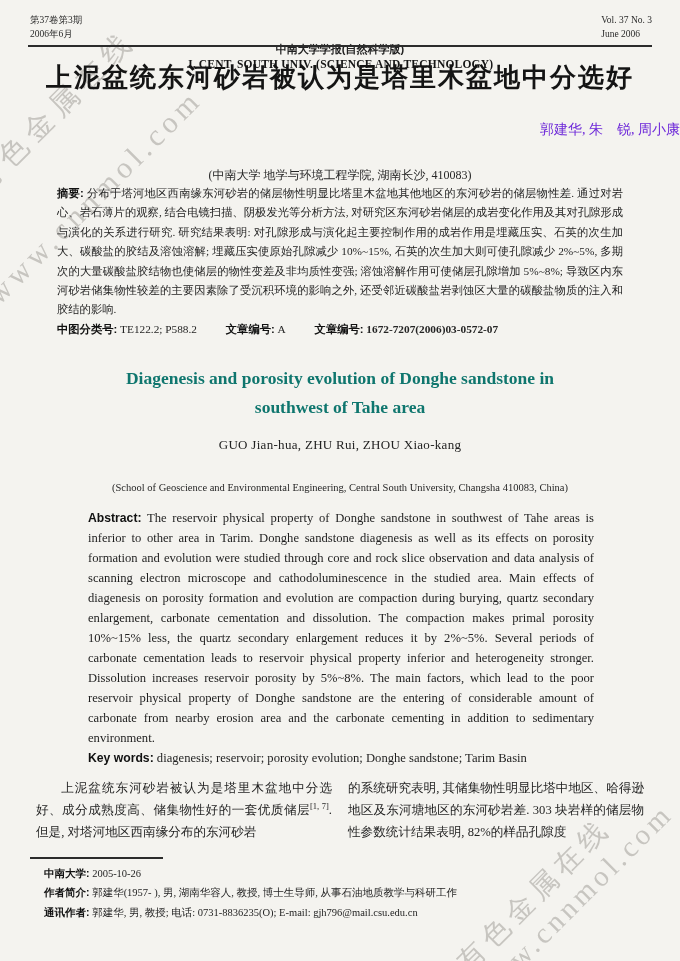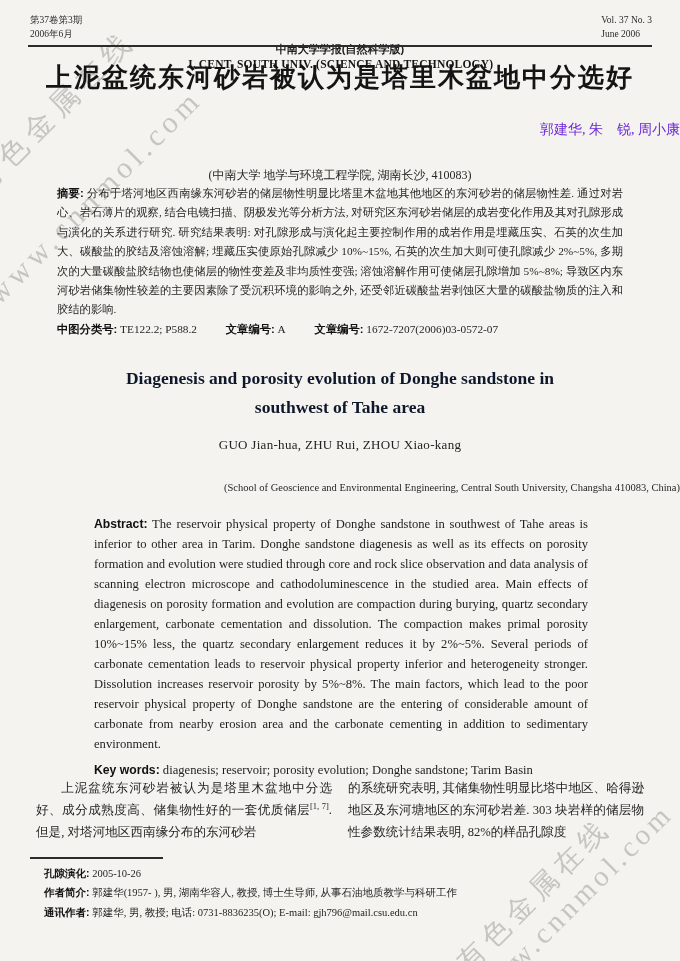--- a/index.html
+++ b/index.html
@@ -23,29 +23,29 @@
   .title-zh { position:absolute; left:0; top:60px; width:100%; text-align:center;
               font-family:"Liberation Sans", sans-serif; font-weight:bold;
               font-size:26px; letter-spacing:2px; color:#141414; }
   .authors-zh { position:absolute; left:0; top:121px; width:100%; text-align:right; font-size:14px; color:#6d28d9; }
   .affil-zh   { position:absolute; left:0; top:167px; width:100%; text-align:center; font-size:12px; color:#262626; }
   .abs-zh { position:absolute; left:57px; top:184px; width:566px;
             font-size:11.3px; line-height:19.4px; text-align:justify; color:#242424; }
   .abs-zh p { margin:0; }
   .lbl { font-family:"Liberation Sans", sans-serif; font-weight:bold; color:#111; }
   .clc-line span.val { margin-right:26px; }
-  .clc-line span.val:last-child { margin-right:16px; }
+  .clc-line span.val:last-child { margin-right:16px;font-weight:bold; }
   
   .title-en { position:absolute; left:90px; top:364px; width:500px; text-align:center;
-              font-weight:bold; font-size:17.5px; line-height:29px; color:#0f172a; }
+              font-weight:bold; font-size:17.5px; line-height:29px; color:#0f766e; }
   .authors-en { position:absolute; left:0; top:437px; width:100%; text-align:center; font-size:13px; color:#222; letter-spacing:0.3px; }
-  .affil-en   { position:absolute; left:0; top:482px; width:100%; text-align:right; font-size:10.5px; color:#262626; }
+  .affil-en   { position:absolute; left:0; top:482px; width:100%; text-align:center; font-size:10.5px; color:#262626; }
   .abs-en { position:absolute; left:88px; top:508px; width:506px;
             font-size:12.6px; line-height:20px; text-align:justify; color:#1e1e1e; }
-  .abs-en p { margin:6px; }
+  .abs-en p { margin:0; }
   .abs-en .lbl { font-size:12.2px; }
   
   .body-cols { position:absolute; left:36px; top:777px; width:609px; display:flex; gap:16px; }
   .col { width:296px; font-size:12.6px; line-height:22px; text-align:justify; color:#1e1e1e; }
   .col p { margin:0; }
   .col .indent { text-indent:2em; }
   sup.ref { font-size:8.5px; vertical-align:super; line-height:0; }
   
   .foot-rule { position:absolute; left:30px; top:857px; width:133px; height:2px; background:#2b2b2b; }
   .footnotes { position:absolute; left:44px; top:864px; width:600px; font-size:10.5px; line-height:19.3px; color:#242424; }
@@ -111,18 +111,18 @@
     <div class="col">
       <p class="indent"><span>上泥盆统东河砂岩被认为是塔里木盆地中分选好、成分成熟度高、储集物性好的一套优质储层</span><sup class="ref">[1, 7]</sup><span>. 但是, 对塔河地区西南缘分布的东河砂岩</span></p>
     </div>
     <div class="col">
       <p>的系统研究表明, 其储集物性明显比塔中地区、哈得逊地区及东河塘地区的东河砂岩差. 303 块岩样的储层物性参数统计结果表明, 82%的样品孔隙度</p>
     </div>
   </div>
 
   <div class="foot-rule"></div>
   <div class="footnotes">
-    <div><span class="lbl">孔隙演化:</span> <span>2005-10-26</span></div>
+    <div><span class="lbl">中南大学:</span> <span>2005-10-26</span></div>
     <div><span class="lbl">作者简介:</span> <span>郭建华(1957- ), 男, 湖南华容人, 教授, 博士生导师, 从事石油地质教学与科研工作</span></div>
     <div><span class="lbl">通讯作者:</span> <span>郭建华, 男, 教授; 电话: 0731-8836235(O); E-mail: gjh796@mail.csu.edu.cn</span></div>
   </div>
 
 </div>
 
 </body></html>

